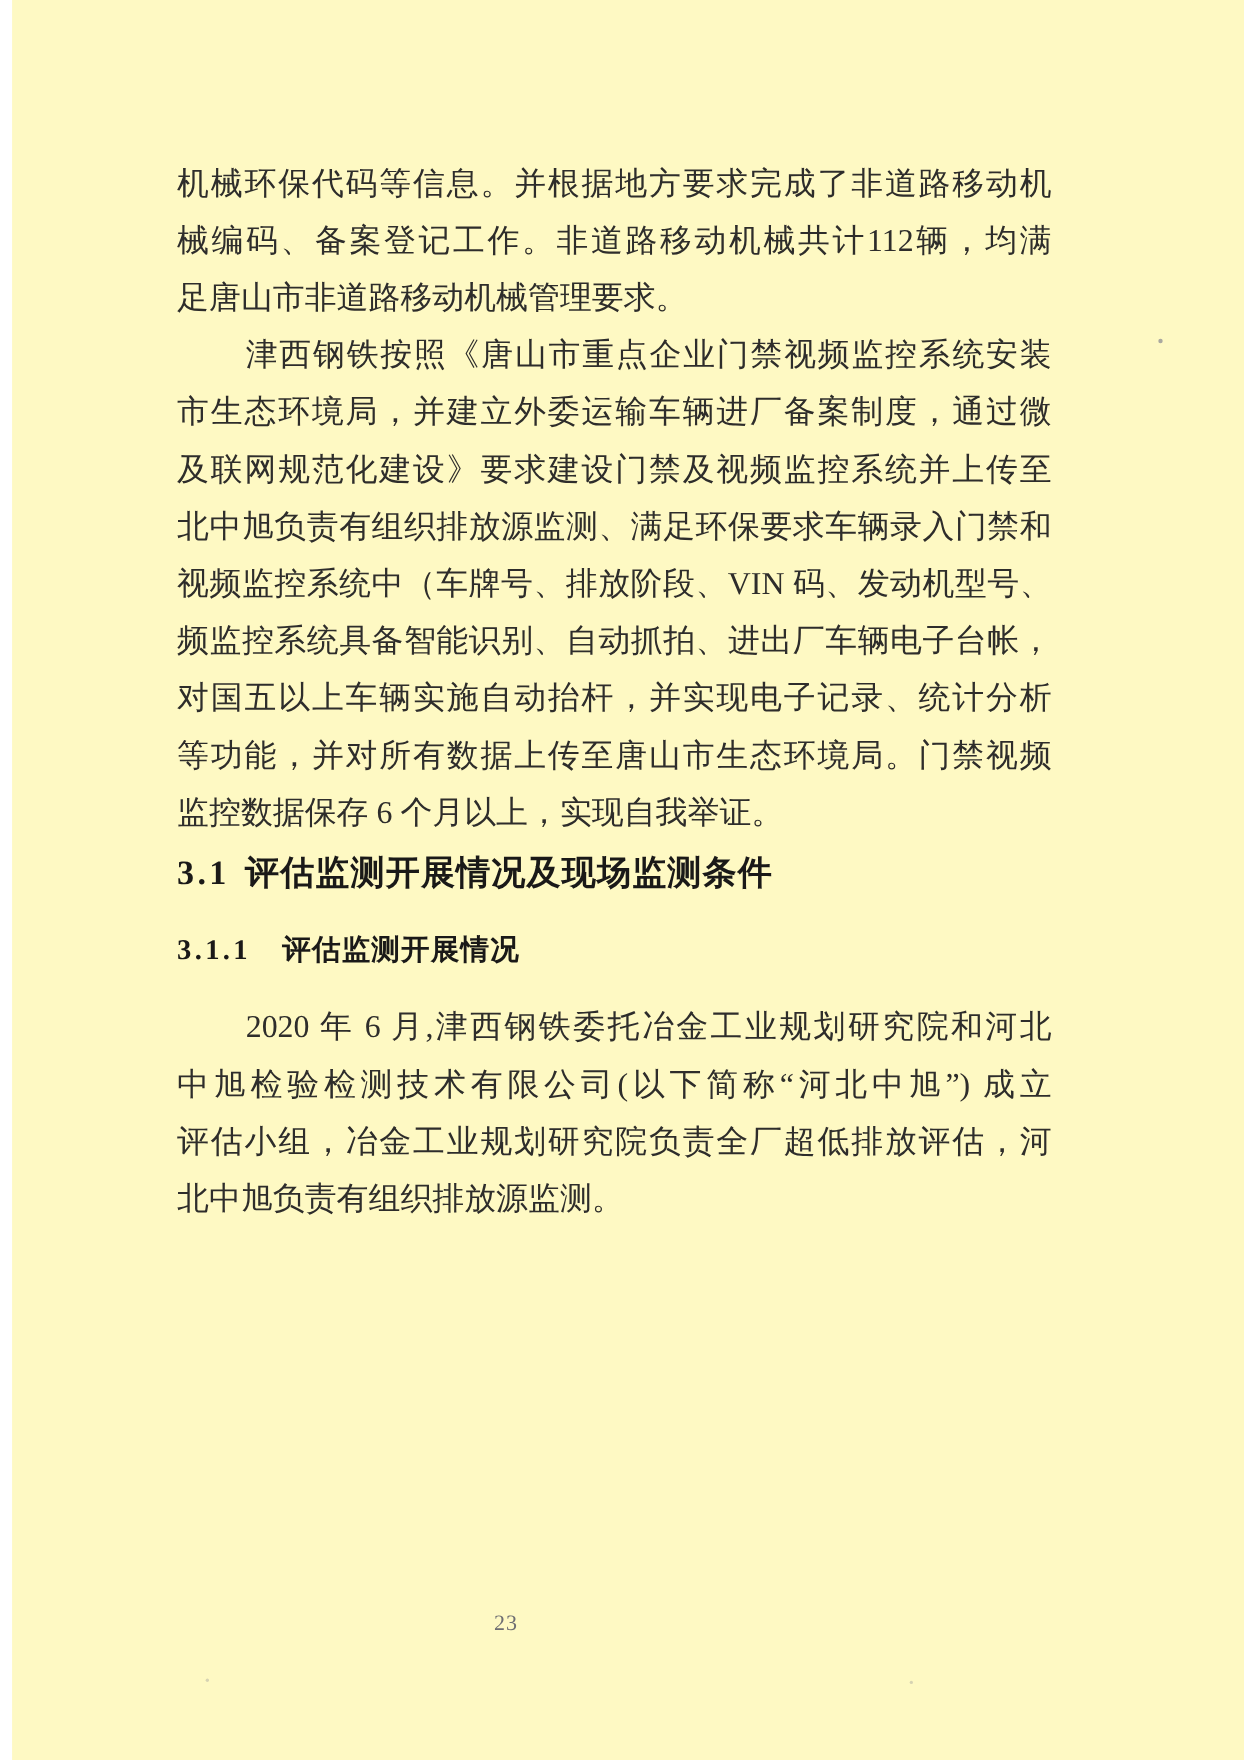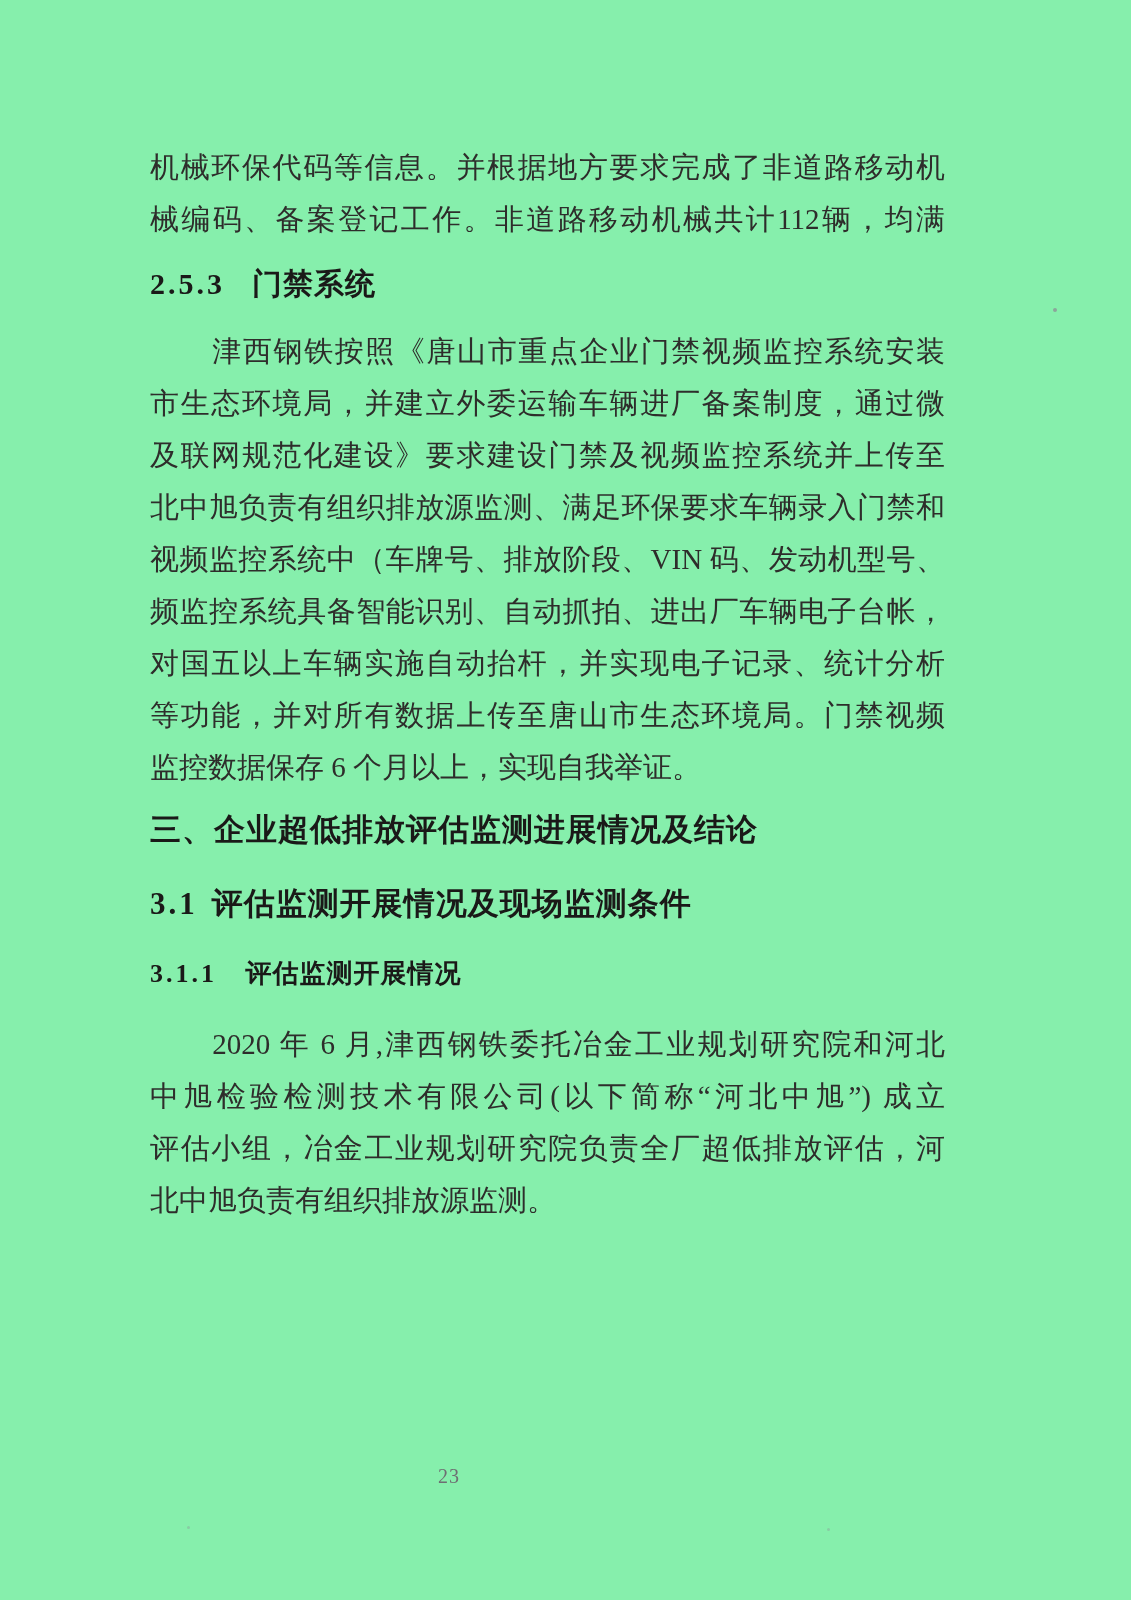--- a/index.html
+++ b/index.html
@@ -7,21 +7,22 @@
     width: 1131px;
     height: 1600px;
     background: #ffffff;
     position: relative;
     overflow: hidden;
     font-family: "Liberation Serif", "DejaVu Serif", serif;
   }
   .page {
     position: absolute;
     inset: 0;
-    background: #86efac;
+    background: #fef9c3;
+    margin-left: 11px;
   }
   .content {
     position: absolute;
     top: 141px;
     left: 150px;
     width: 795px;
     color: #2e2d2b;
   }
   .para { margin: 0; }
   .line {
@@ -96,34 +97,33 @@
   .speck.faint { opacity: 0.35; width: 3px; height: 3px; }
 </style>
 </head>
 <body>
 
 <div class="page">
   <div class="content">
       <div class="para">
         <div class="line">机械环保代码等信息。并根据地方要求完成了非道路移动机</div>
         <div class="line">械编码、备案登记工作。非道路移动机械共计112辆，均满</div>
+        <div class="line no-fill">足唐山市非道路移动机械管理要求。</div>
       </div>
-      <div class="heading h-sub"><span class="num">2.5.3</span><span class="txt">门禁系统</span></div>
       <div class="para">
         <div class="line indent">津西钢铁按照《唐山市重点企业门禁视频监控系统安装</div>
         <div class="line">市生态环境局，并建立外委运输车辆进厂备案制度，通过微</div>
         <div class="line">及联网规范化建设》要求建设门禁及视频监控系统并上传至</div>
         <div class="line">北中旭负责有组织排放源监测、满足环保要求车辆录入门禁和</div>
         <div class="line">视频监控系统中（车牌号、排放阶段、VIN 码、发动机型号、</div>
         <div class="line">频监控系统具备智能识别、自动抓拍、进出厂车辆电子台帐，</div>
         <div class="line">对国五以上车辆实施自动抬杆，并实现电子记录、统计分析</div>
         <div class="line">等功能，并对所有数据上传至唐山市生态环境局。门禁视频</div>
         <div class="line no-fill">监控数据保存 6 个月以上，实现自我举证。</div>
       </div>
-      <div class="heading h-chapter"><span class="txt">三、企业超低排放评估监测进展情况及结论</span></div>
       <div class="heading h-31"><span class="num">3.1</span><span class="txt">评估监测开展情况及现场监测条件</span></div>
       <div class="heading h-311"><span class="num">3.1.1</span><span class="txt">评估监测开展情况</span></div>
       <div class="para">
         <div class="line indent">2020 年 6 月,津西钢铁委托冶金工业规划研究院和河北</div>
         <div class="line">中旭检验检测技术有限公司(以下简称“河北中旭”) 成立</div>
         <div class="line">评估小组，冶金工业规划研究院负责全厂超低排放评估，河</div>
         <div class="line no-fill">北中旭负责有组织排放源监测。</div>
       </div>
     </div>
   <div class="page-footer">

